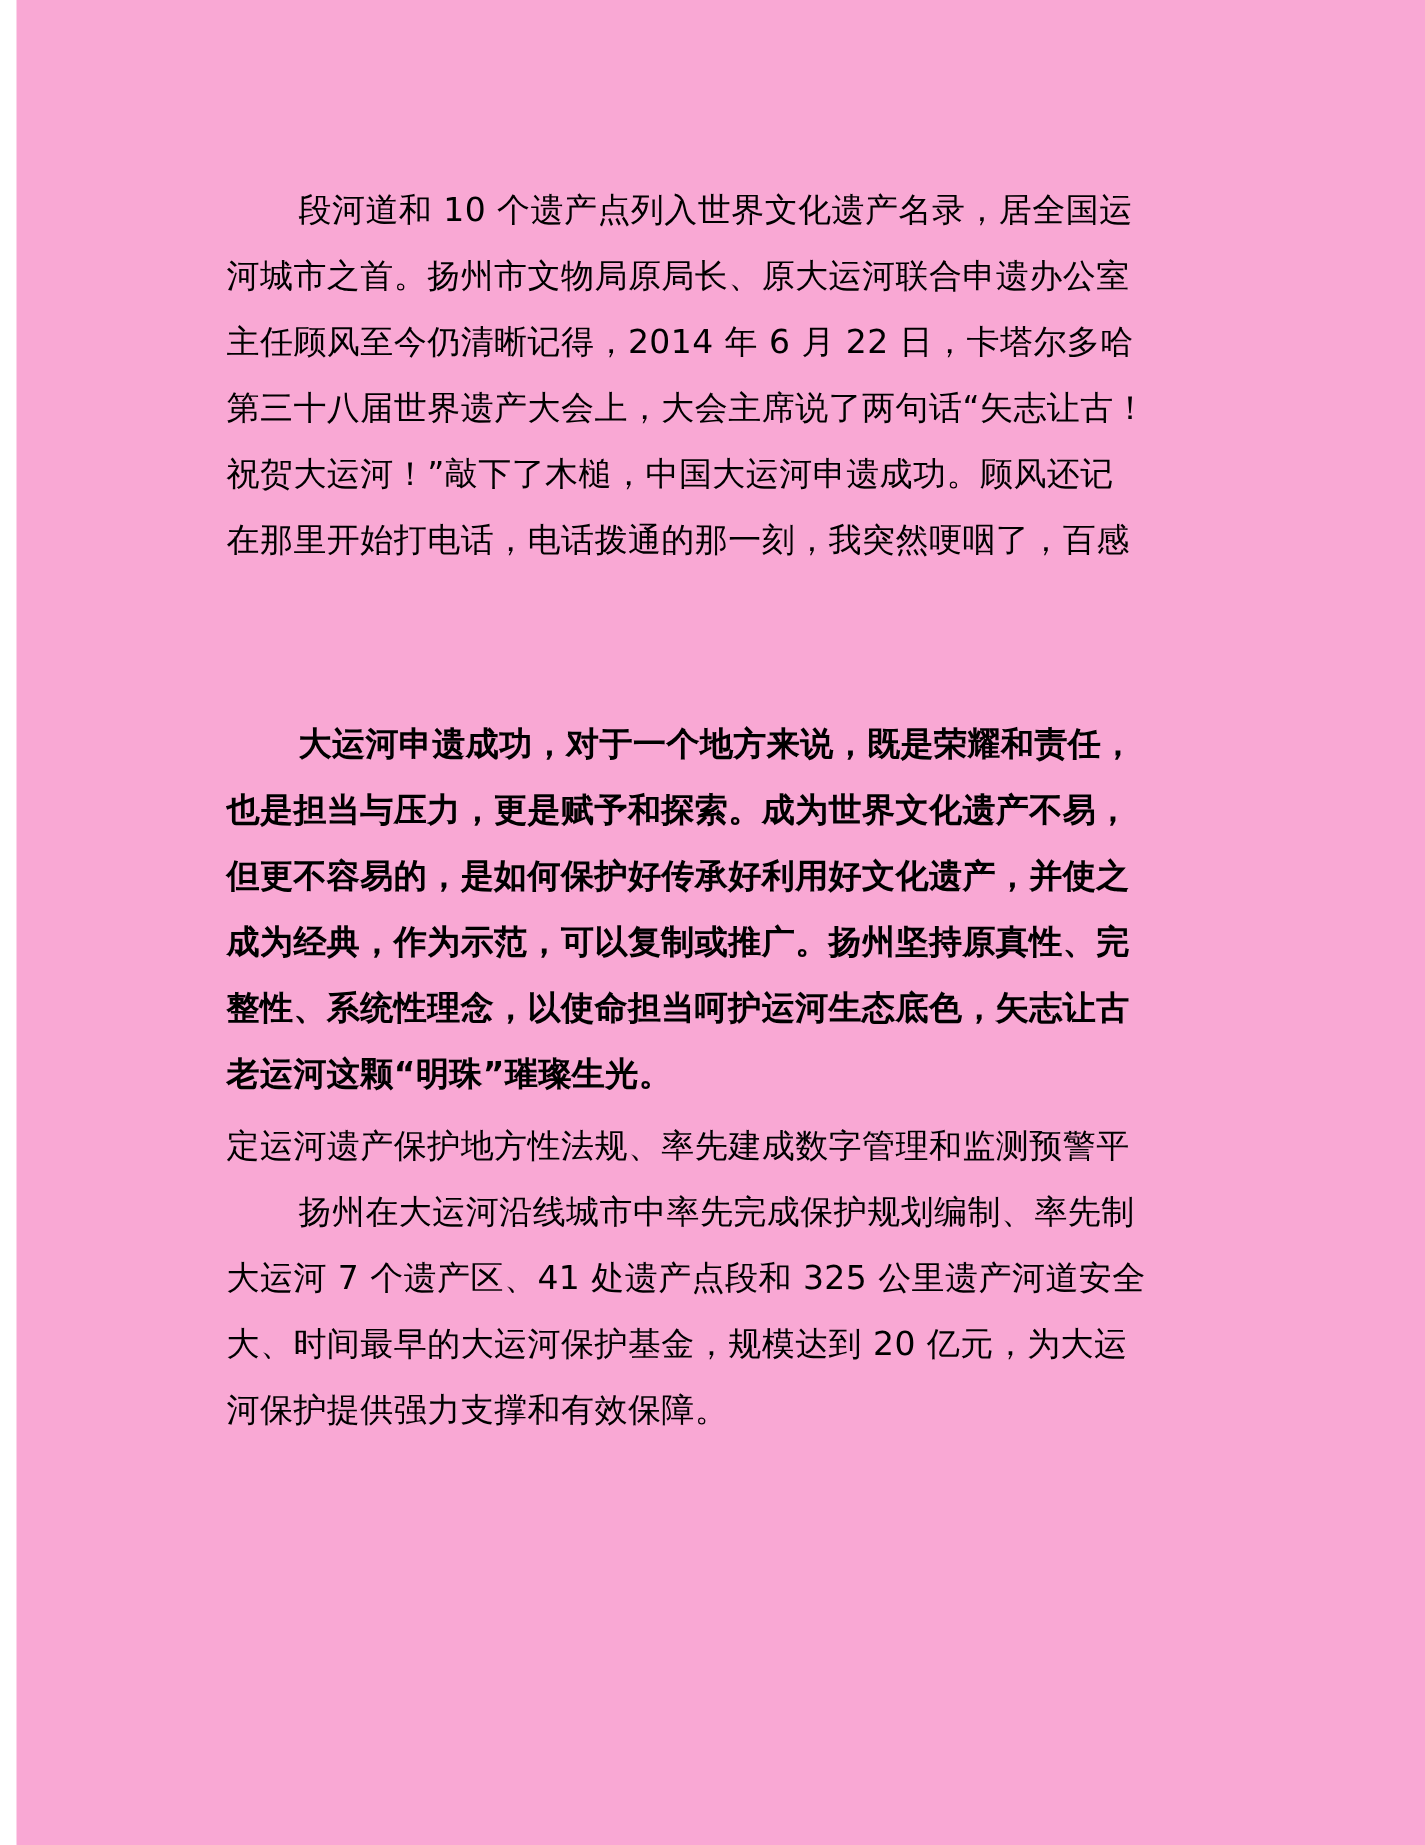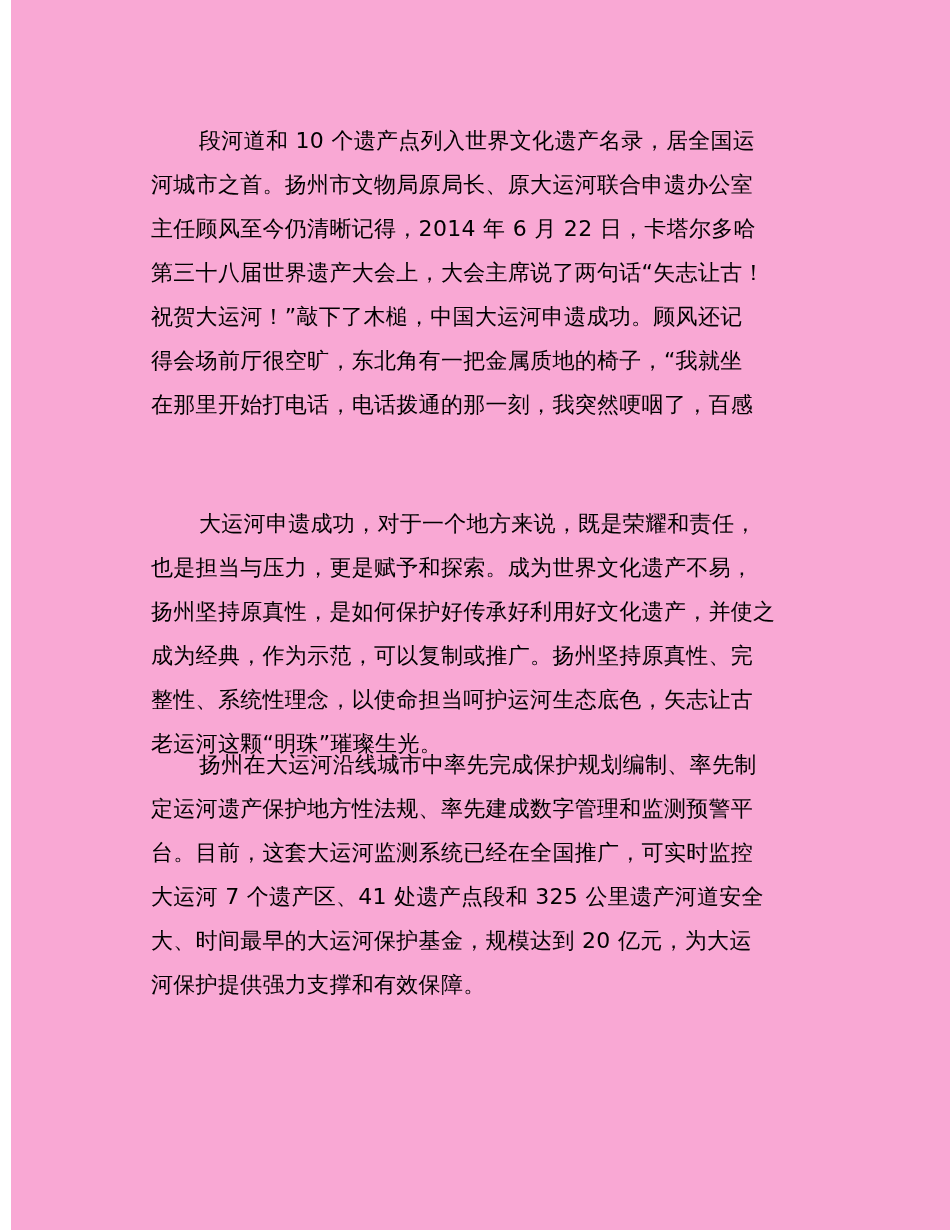--- a/index.html
+++ b/index.html
@@ -34,49 +34,47 @@
       height: 44px;
       line-height: 44px;
       font-size: 22px;
       white-space: nowrap;
       letter-spacing: 0.3px;
     }
     .line.indent {
       padding-left: 48px;
     }
     #p1 { top: 119px; }
-    #p2 { top: 502px; }
+    #p2 { top: 475px; font-weight: bold; }
     #p3 { top: 743px; }
   </style>
 </head>
 <body>
 
 <div class="page">
 
   <div class="paragraph" id="p1">
     <span class="line indent">段河道和 10 个遗产点列入世界文化遗产名录，居全国运</span>
     <span class="line">河城市之首。扬州市文物局原局长、原大运河联合申遗办公室</span>
     <span class="line">主任顾风至今仍清晰记得，2014 年 6 月 22 日，卡塔尔多哈</span>
     <span class="line">第三十八届世界遗产大会上，大会主席说了两句话“矢志让古！</span>
     <span class="line">祝贺大运河！”敲下了木槌，中国大运河申遗成功。顾风还记</span>
-    <span class="line">得会场前厅很空旷，东北角有一把金属质地的椅子，“我就坐</span>
     <span class="line">在那里开始打电话，电话拨通的那一刻，我突然哽咽了，百感</span>
   </div>
 
   <div class="paragraph" id="p2">
     <span class="line indent">大运河申遗成功，对于一个地方来说，既是荣耀和责任，</span>
     <span class="line">也是担当与压力，更是赋予和探索。成为世界文化遗产不易，</span>
-    <span class="line">扬州坚持原真性，是如何保护好传承好利用好文化遗产，并使之</span>
+    <span class="line">但更不容易的，是如何保护好传承好利用好文化遗产，并使之</span>
     <span class="line">成为经典，作为示范，可以复制或推广。扬州坚持原真性、完</span>
     <span class="line">整性、系统性理念，以使命担当呵护运河生态底色，矢志让古</span>
     <span class="line">老运河这颗“明珠”璀璨生光。</span>
   </div>
 
   <div class="paragraph" id="p3">
+    <span class="line">定运河遗产保护地方性法规、率先建成数字管理和监测预警平</span>
     <span class="line indent">扬州在大运河沿线城市中率先完成保护规划编制、率先制</span>
-    <span class="line">定运河遗产保护地方性法规、率先建成数字管理和监测预警平</span>
-    <span class="line">台。目前，这套大运河监测系统已经在全国推广，可实时监控</span>
     <span class="line">大运河 7 个遗产区、41 处遗产点段和 325 公里遗产河道安全</span>
     <span class="line">大、时间最早的大运河保护基金，规模达到 20 亿元，为大运</span>
     <span class="line">河保护提供强力支撑和有效保障。</span>
   </div>
 
 </div>
 
 </body></html>

